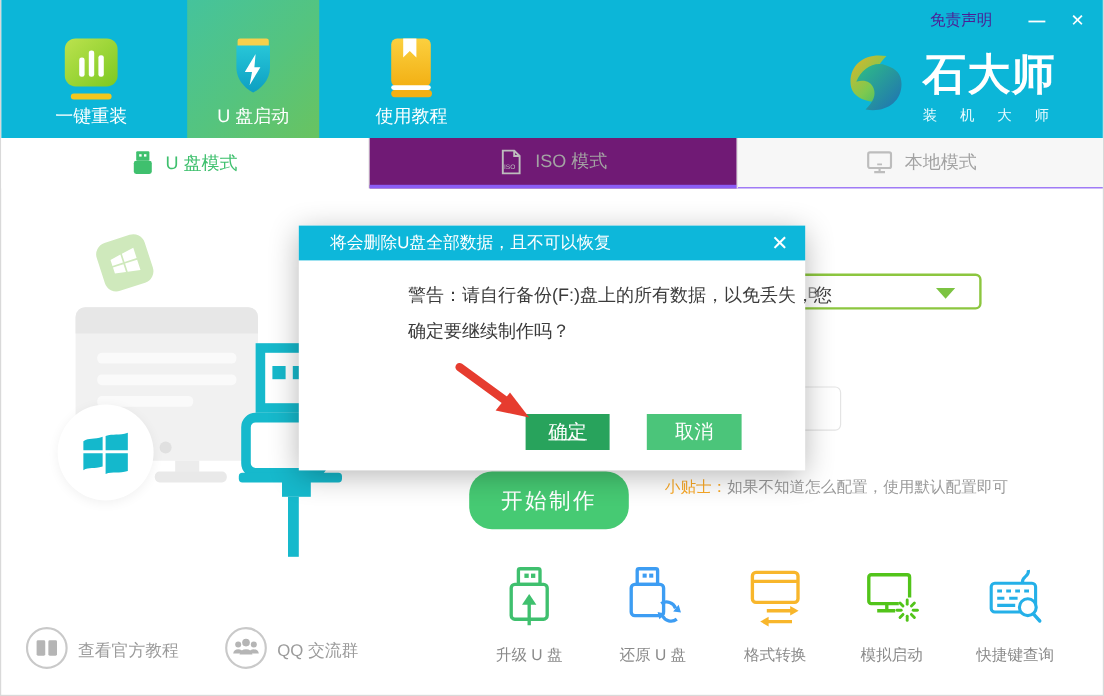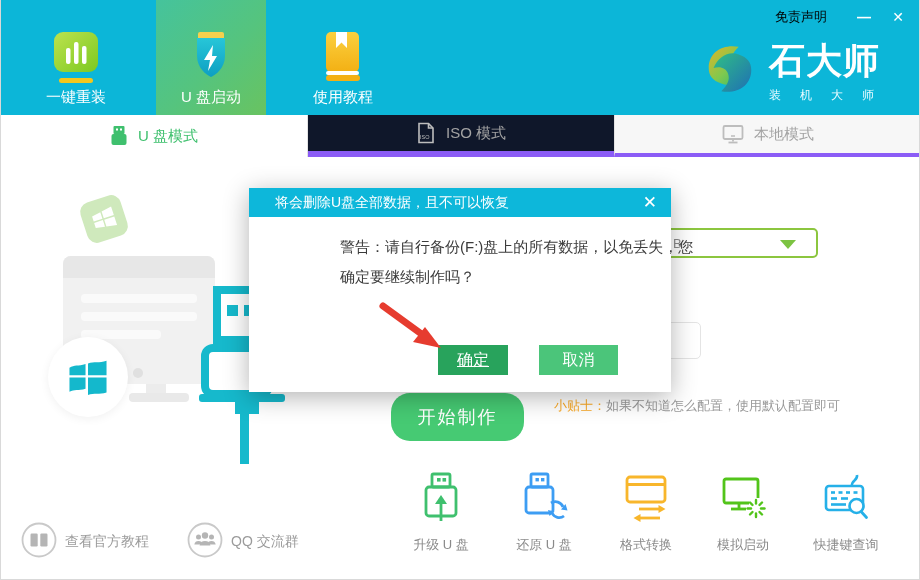--- a/index.html
+++ b/index.html
@@ -12,37 +12,37 @@
   .header { position:absolute; left:0; top:0; width:920px; height:115px; background:#0cb6d8; }
   .nav-sel-bg { position:absolute; left:155px; top:0; width:110px; height:115px;
                 background:linear-gradient(135deg,#45c39c 0%,#55c47e 55%,#69c360 100%); }
   .nav-item { position:absolute; top:0; width:110px; height:115px; display:flex; flex-direction:column;
               align-items:center; cursor:pointer; }
   .nav-item .nicon { margin-top:30px; height:55px; display:flex; align-items:flex-start; justify-content:center; }
   .nav-item .nlabel { color:#fff; font-size:15px; margin-top:3px; white-space:nowrap; }
   .nav-1 { left:20px; } .nav-2 { left:155px; } .nav-3 { left:287px; }
 
   .titlebar { position:absolute; right:0; top:0; height:34px; display:flex; align-items:center; }
-  .disclaimer { color:#000000; font-size:13px; margin-right:26px; cursor:pointer; }
+  .disclaimer { color:#4c1d95; font-size:13px; margin-right:26px; cursor:pointer; }
   .win-btn { color:#fff; width:22px; text-align:center; cursor:pointer; font-size:14px; font-weight:bold; margin-right:12px; }
 
   .logo { position:absolute; right:28px; top:38px; display:flex; align-items:flex-end; }
   .logo-text { margin-left:10px; }
   .logo-name { color:#fff; font-size:36px; font-weight:bold; letter-spacing:1px; line-height:40px; }
   .logo-sub { color:#e9fbff; font-size:12px; letter-spacing:19px; margin-top:6px; white-space:nowrap; }
 
   
   .tabbar { position:absolute; left:0; top:115px; width:920px; height:42px; }
   .tab { position:absolute; top:0; height:42px; display:flex; align-items:center; justify-content:center;
          cursor:pointer; font-size:15px; }
   .tab .ticon { margin-right:10px; display:flex; }
   .tab-active { left:0; width:307px; background:#fff; color:#3fc06e; border-right:1px solid #e3e3e3; }
-  .tab-iso { left:307px; width:306px; background:#0f172a; color:#a3a3a3; border-bottom:6px solid #8b5cf6; }
+  .tab-iso { left:307px; width:306px; background:#701a75; color:#a3a3a3; border-bottom:3px solid #8b5cf6; }
   .tab-local { left:613px; width:307px; background:#f7f7f7; color:#a3a3a3;
-               border-left:1px solid #e3e3e3; border-bottom:4px solid #8b5cf6; }
+               border-left:1px solid #e3e3e3; border-bottom:1px solid #8b5cf6; }
 
   
   .tile { position:absolute; left:82px; top:198px; width:42px; height:42px; border-radius:10px;
           background:#cfe9bc; transform:rotate(-18deg); display:flex; align-items:center; justify-content:center; }
   .monitor { position:absolute; left:62px; top:256px; width:152px; height:128px; background:#f1f1f1; border-radius:8px; }
   .monitor .mtop { position:absolute; left:0; top:0; width:100%; height:22px; background:#e7e7e7; border-radius:8px 8px 0 0; }
   .monitor .mline { position:absolute; left:18px; width:116px; height:9px; background:#fafafa; border-radius:4px; }
   .monitor .mdot { position:absolute; left:70px; top:112px; width:10px; height:10px; border-radius:50%; background:#e0e0e0; }
   .m-neck { position:absolute; left:145px; top:384px; width:20px; height:10px; background:#ececec; }
   .m-base { position:absolute; left:128px; top:393px; width:60px; height:9px; background:#e9e9e9; border-radius:4px; }

